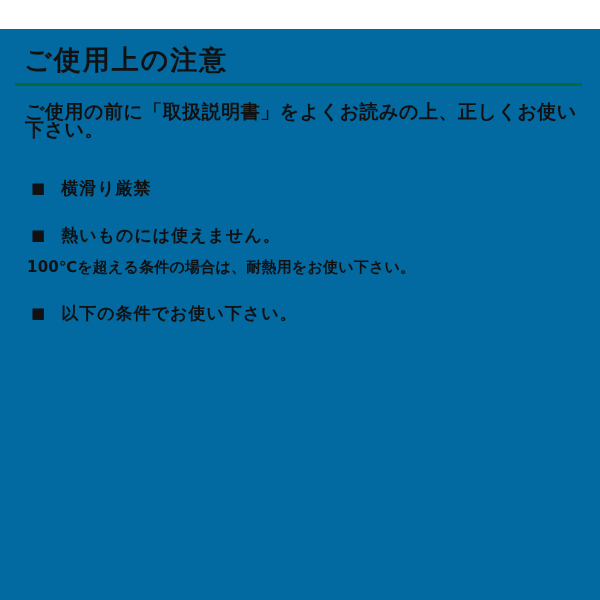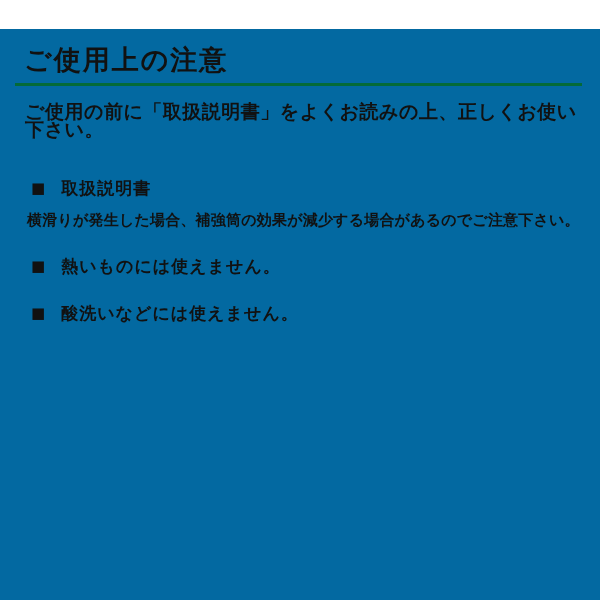--- a/index.html
+++ b/index.html
@@ -76,30 +76,30 @@
   <h1 class="page-title">ご使用上の注意</h1>
 
   <div class="title-rule" style="background: rgb(4, 106, 56);"></div>
 
   <p class="intro-line">ご使用の前に「取扱説明書」をよくお読みの上、正しくお使い下さい。</p>
 
   <div class="sections">
       <section class="section">
         <div class="sec-head">
           <span class="bullet">■</span>
-          <span>取扱説明書</span>
+          <span>横滑り厳禁</span>
         </div>
-        <p class="sec-line">横滑りが発生した場合、補強筒の効果が減少する場合があるのでご注意下さい。</p>
       </section>
       <section class="section">
         <div class="sec-head">
           <span class="bullet">■</span>
           <span>熱いものには使えません。</span>
         </div>
+        <p class="sec-line">100℃を超える条件の場合は、耐熱用をお使い下さい。</p>
       </section>
       <section class="section">
         <div class="sec-head">
           <span class="bullet">■</span>
-          <span>酸洗いなどには使えません。</span>
+          <span>以下の条件でお使い下さい。</span>
         </div>
       </section>
     </div>
 </div>
 
 </body></html>

